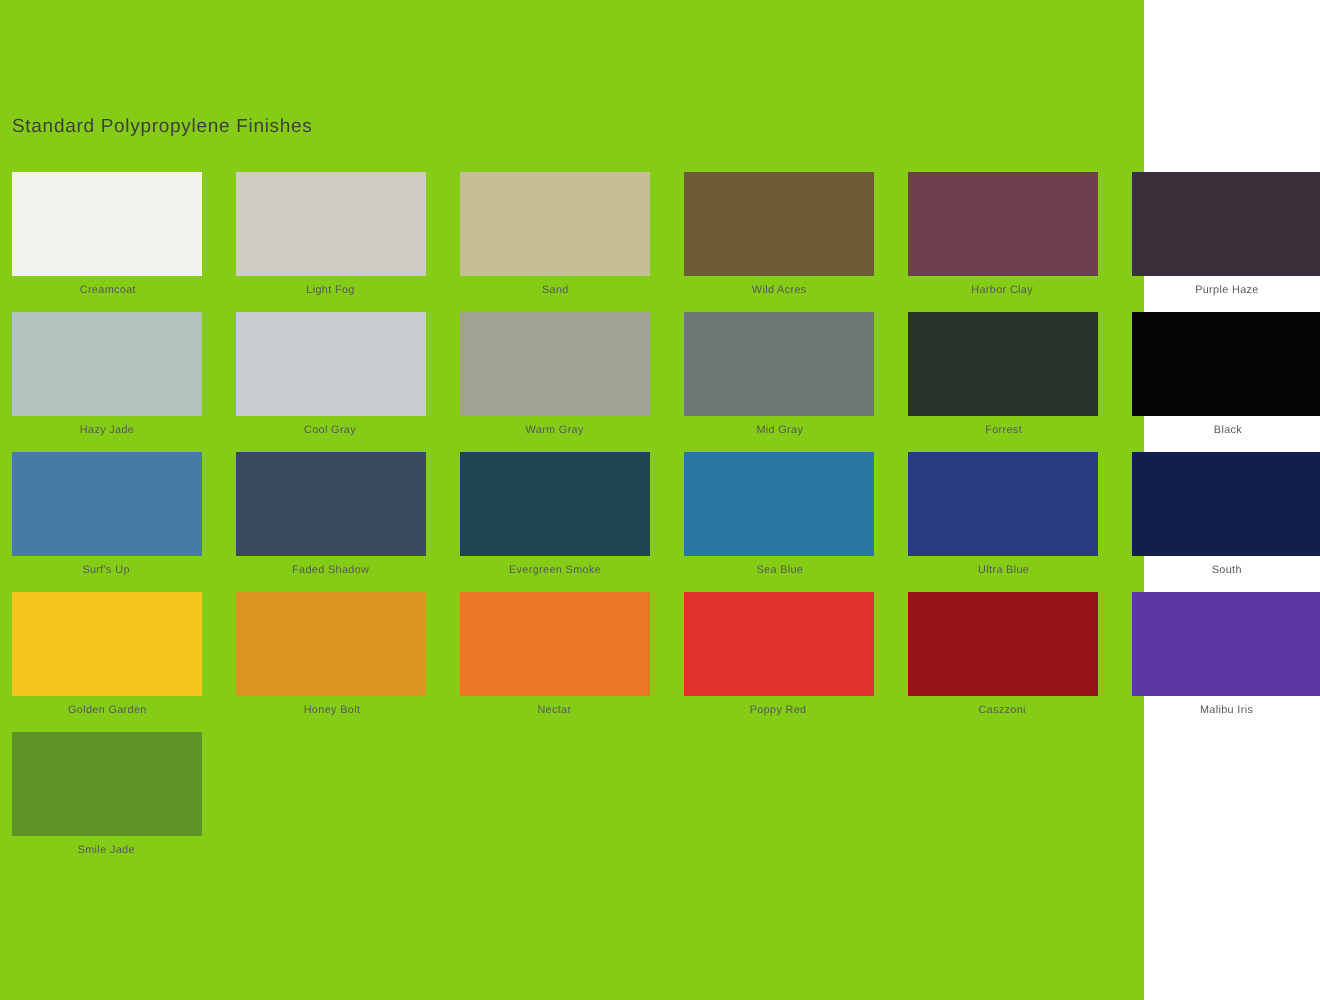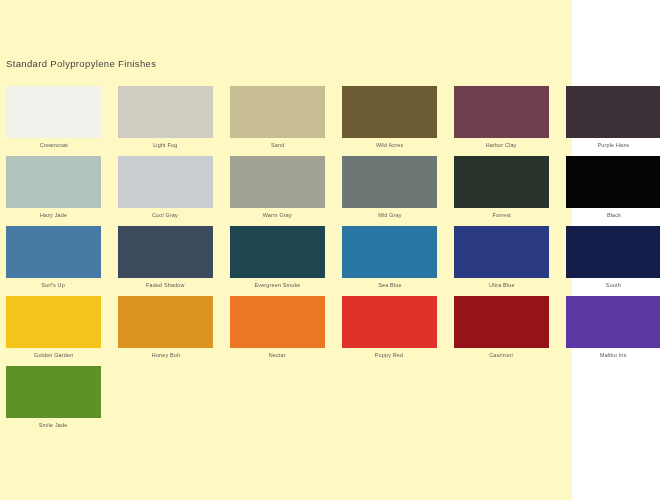--- a/index.html
+++ b/index.html
@@ -14,21 +14,21 @@
     color: #3a3a3a;
     overflow: hidden;
     position: relative;
   }
   #page {
     position: absolute;
     left: 0;
     top: 0;
     width: 572px;
     height: 500px;
-    background: #fef9c3;
+    background: #84cc16;
   }
   #title {
     position: absolute;
     left: 6px;
     top: 58px;
     font-size: 9.5px;
     letter-spacing: 0.35px;
     color: #3f3f3f;
     white-space: nowrap;
     font-weight: 400;

